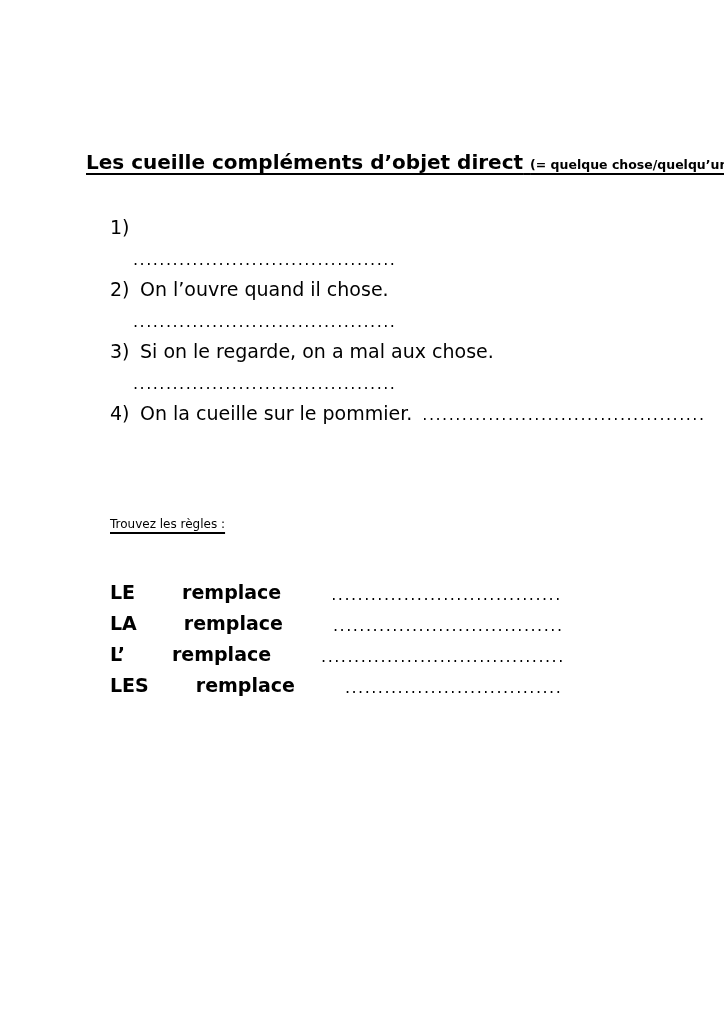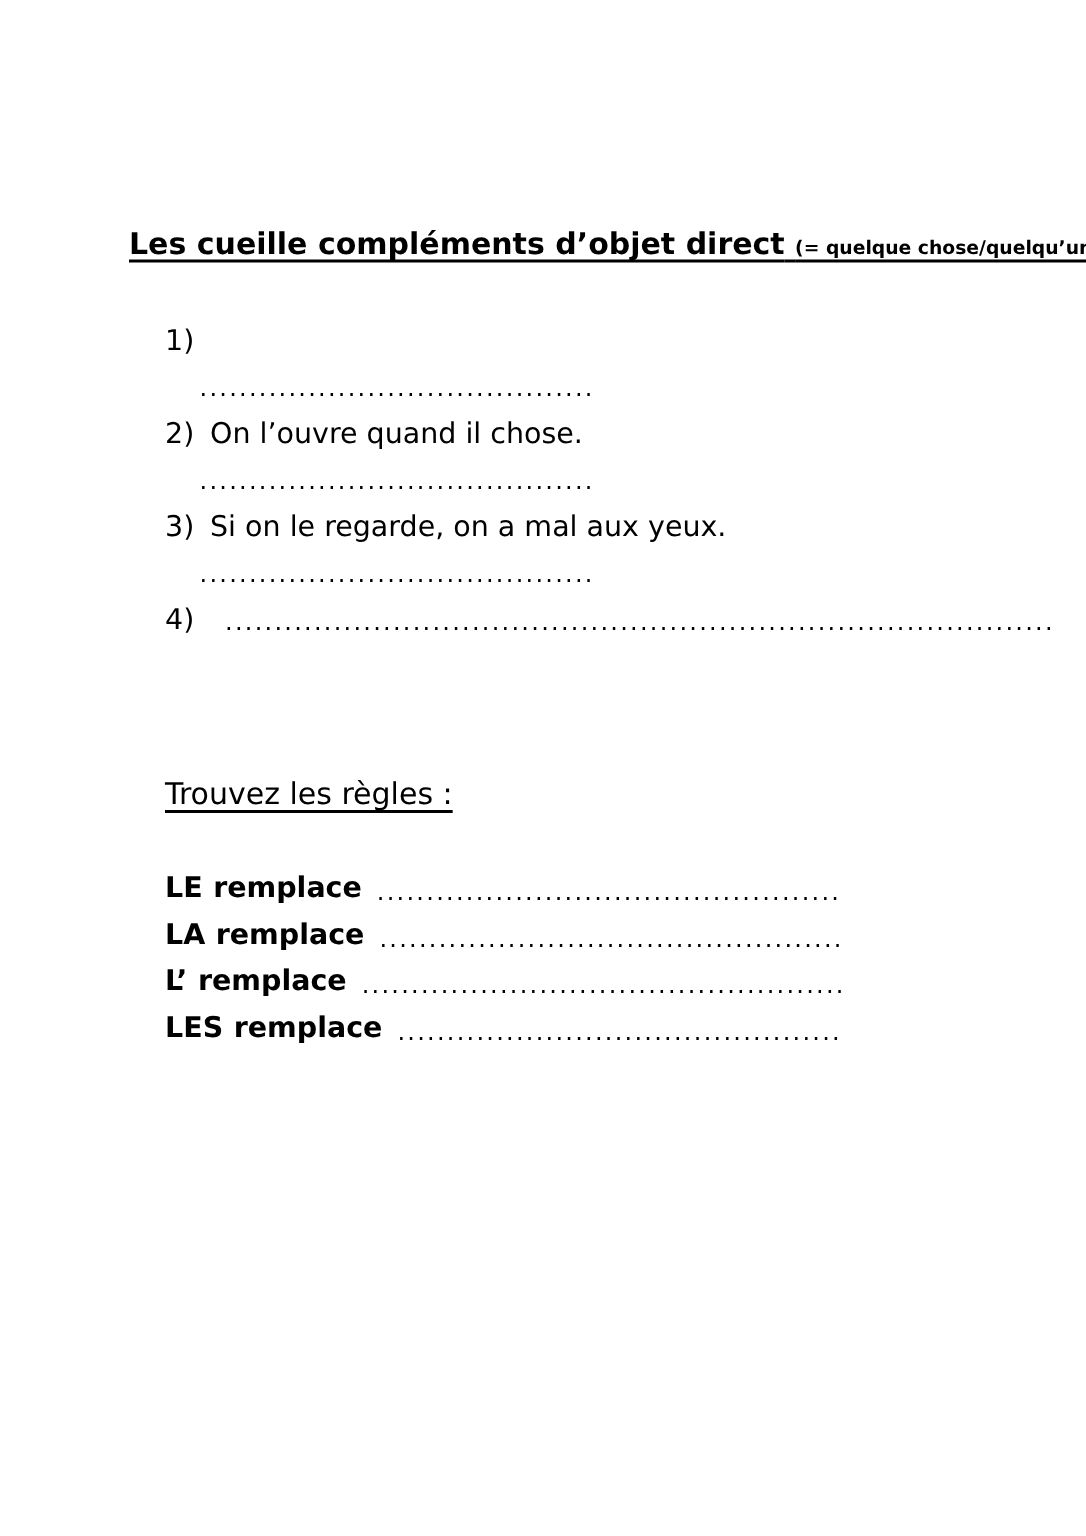--- a/index.html
+++ b/index.html
@@ -72,41 +72,42 @@
     margin-left: 10px;
     align-self: flex-end;
     margin-bottom: 3px;
   }
 
   
   .rules-heading {
     position: absolute;
     left: 110px;
     top: 517px;
-    font-size: 20px;
+    font-size: 12px;
     font-weight: normal;
     white-space: nowrap;
     text-decoration: underline;
     text-decoration-thickness: 2px;
     text-underline-offset: 4px;
     text-decoration-skip-ink: none;
   }
   .rules {
     position: absolute;
     left: 110px;
     top: 577px;
     width: 452px;
   }
   .rule-line {
     display: flex;
     font-size: 19px;
     line-height: 31px;
     height: 31px;
     white-space: nowrap;
     align-items: baseline;
+    gap: 40px;
   }
   .rule-pronoun { font-weight: bold; }
   .rule-verb { margin-left: 7px; font-weight: bold; }
   .rule-line .dots {
     flex: 1 1 auto;
     margin-left: 10px;
     align-self: flex-end;
     margin-bottom: 5px;
   }
 </style>
@@ -129,28 +130,29 @@
     <div class="sentence-row">
       <span class="item-number">2)</span>
       <span class="item-sentence">On l’ouvre quand il chose.</span>
     </div>
     <div class="answer-row">
       <span class="dots">........................................................................................................................................................................................</span>
     </div>
 
     <div class="sentence-row">
       <span class="item-number">3)</span>
-      <span class="item-sentence">Si on le regarde, on a mal aux yeux.</span>
+      <span class="item-sentence">Si on le regarde, on a mal aux chose.</span>
     </div>
     <div class="answer-row">
       <span class="dots">........................................................................................................................................................................................</span>
     </div>
 
     <div class="sentence-row with-inline-dots">
       <span class="item-number">4)</span>
+      <span class="item-sentence">On la cueille sur le pommier.</span>
       <span class="dots inline-dots">........................................................................................................................................................................................</span>
     </div>
 
   </div>
 
   <h2 class="rules-heading">Trouvez les règles :</h2>
 
   <div class="rules">
 
     <div class="rule-line">

